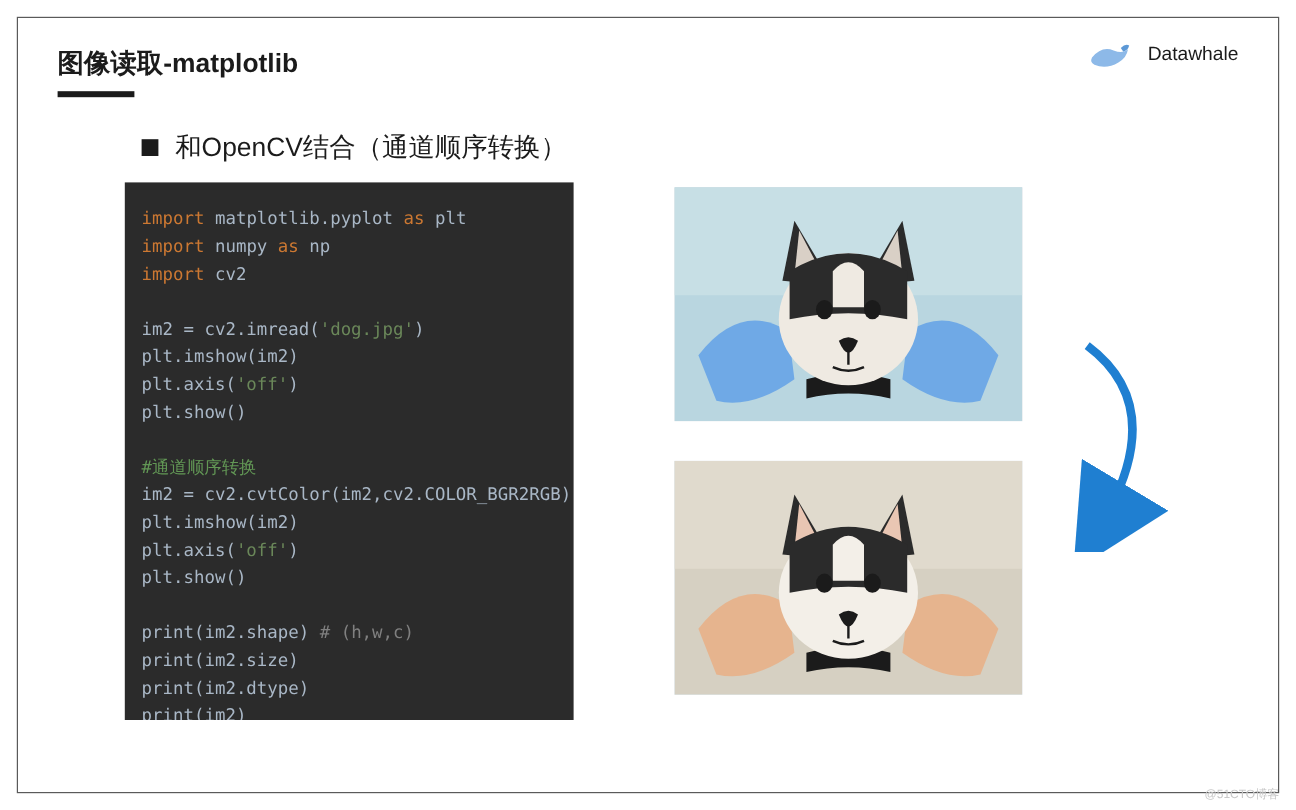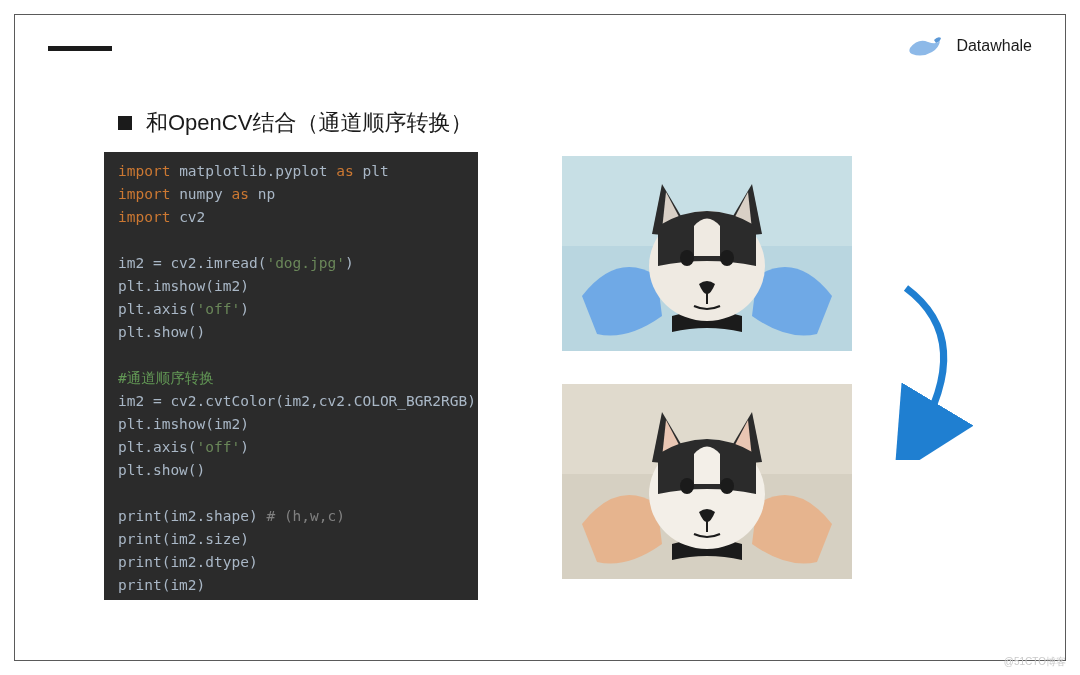--- a/index.html
+++ b/index.html
@@ -73,21 +73,21 @@
     position: absolute;
     left: 104px;
     top: 152px;
     width: 374px;
     height: 448px;
     background: #2b2b2b;
     color: #cfcfcf;
     font-family: "Consolas", "Menlo", monospace;
     font-size: 14.5px;
     line-height: 23px;
-    padding: 8px 14px;
+    padding: 20px 14px;
     white-space: pre;
     overflow: hidden;
   }
   .kw  { color: #cc7832; }      
   .mod { color: #a9b7c6; }      
   .str { color: #6a8759; }      
   .cmt-zh { color: #629755; }   
   .cmt-tag { color: #808080; }
   .id { color: #a9b7c6; }
 
@@ -120,20 +120,21 @@
     font-size: 10px;
     color: #c9c9c9;
   }
 </style>
 </head>
 <body>
 
 <div class="slide-frame"></div>
 
 <div class="header">
+  <div class="title">图像读取-matplotlib</div>
   <div class="title-underline"></div>
 </div>
 
 <div class="brand">
   <svg class="whale-icon" viewBox="0 0 34 24">
     <path d="M2 14 Q10 4 20 8 Q28 11 32 7 Q31 14 24 18 Q14 24 4 20 Q0 18 2 14 Z" fill="#8db9e8"></path>
     <path d="M26 6 Q30 2 33 4 Q32 8 28 9 Z" fill="#5c98d6"></path>
   </svg>
   <span class="brand-text">Datawhale</span>
 </div>

